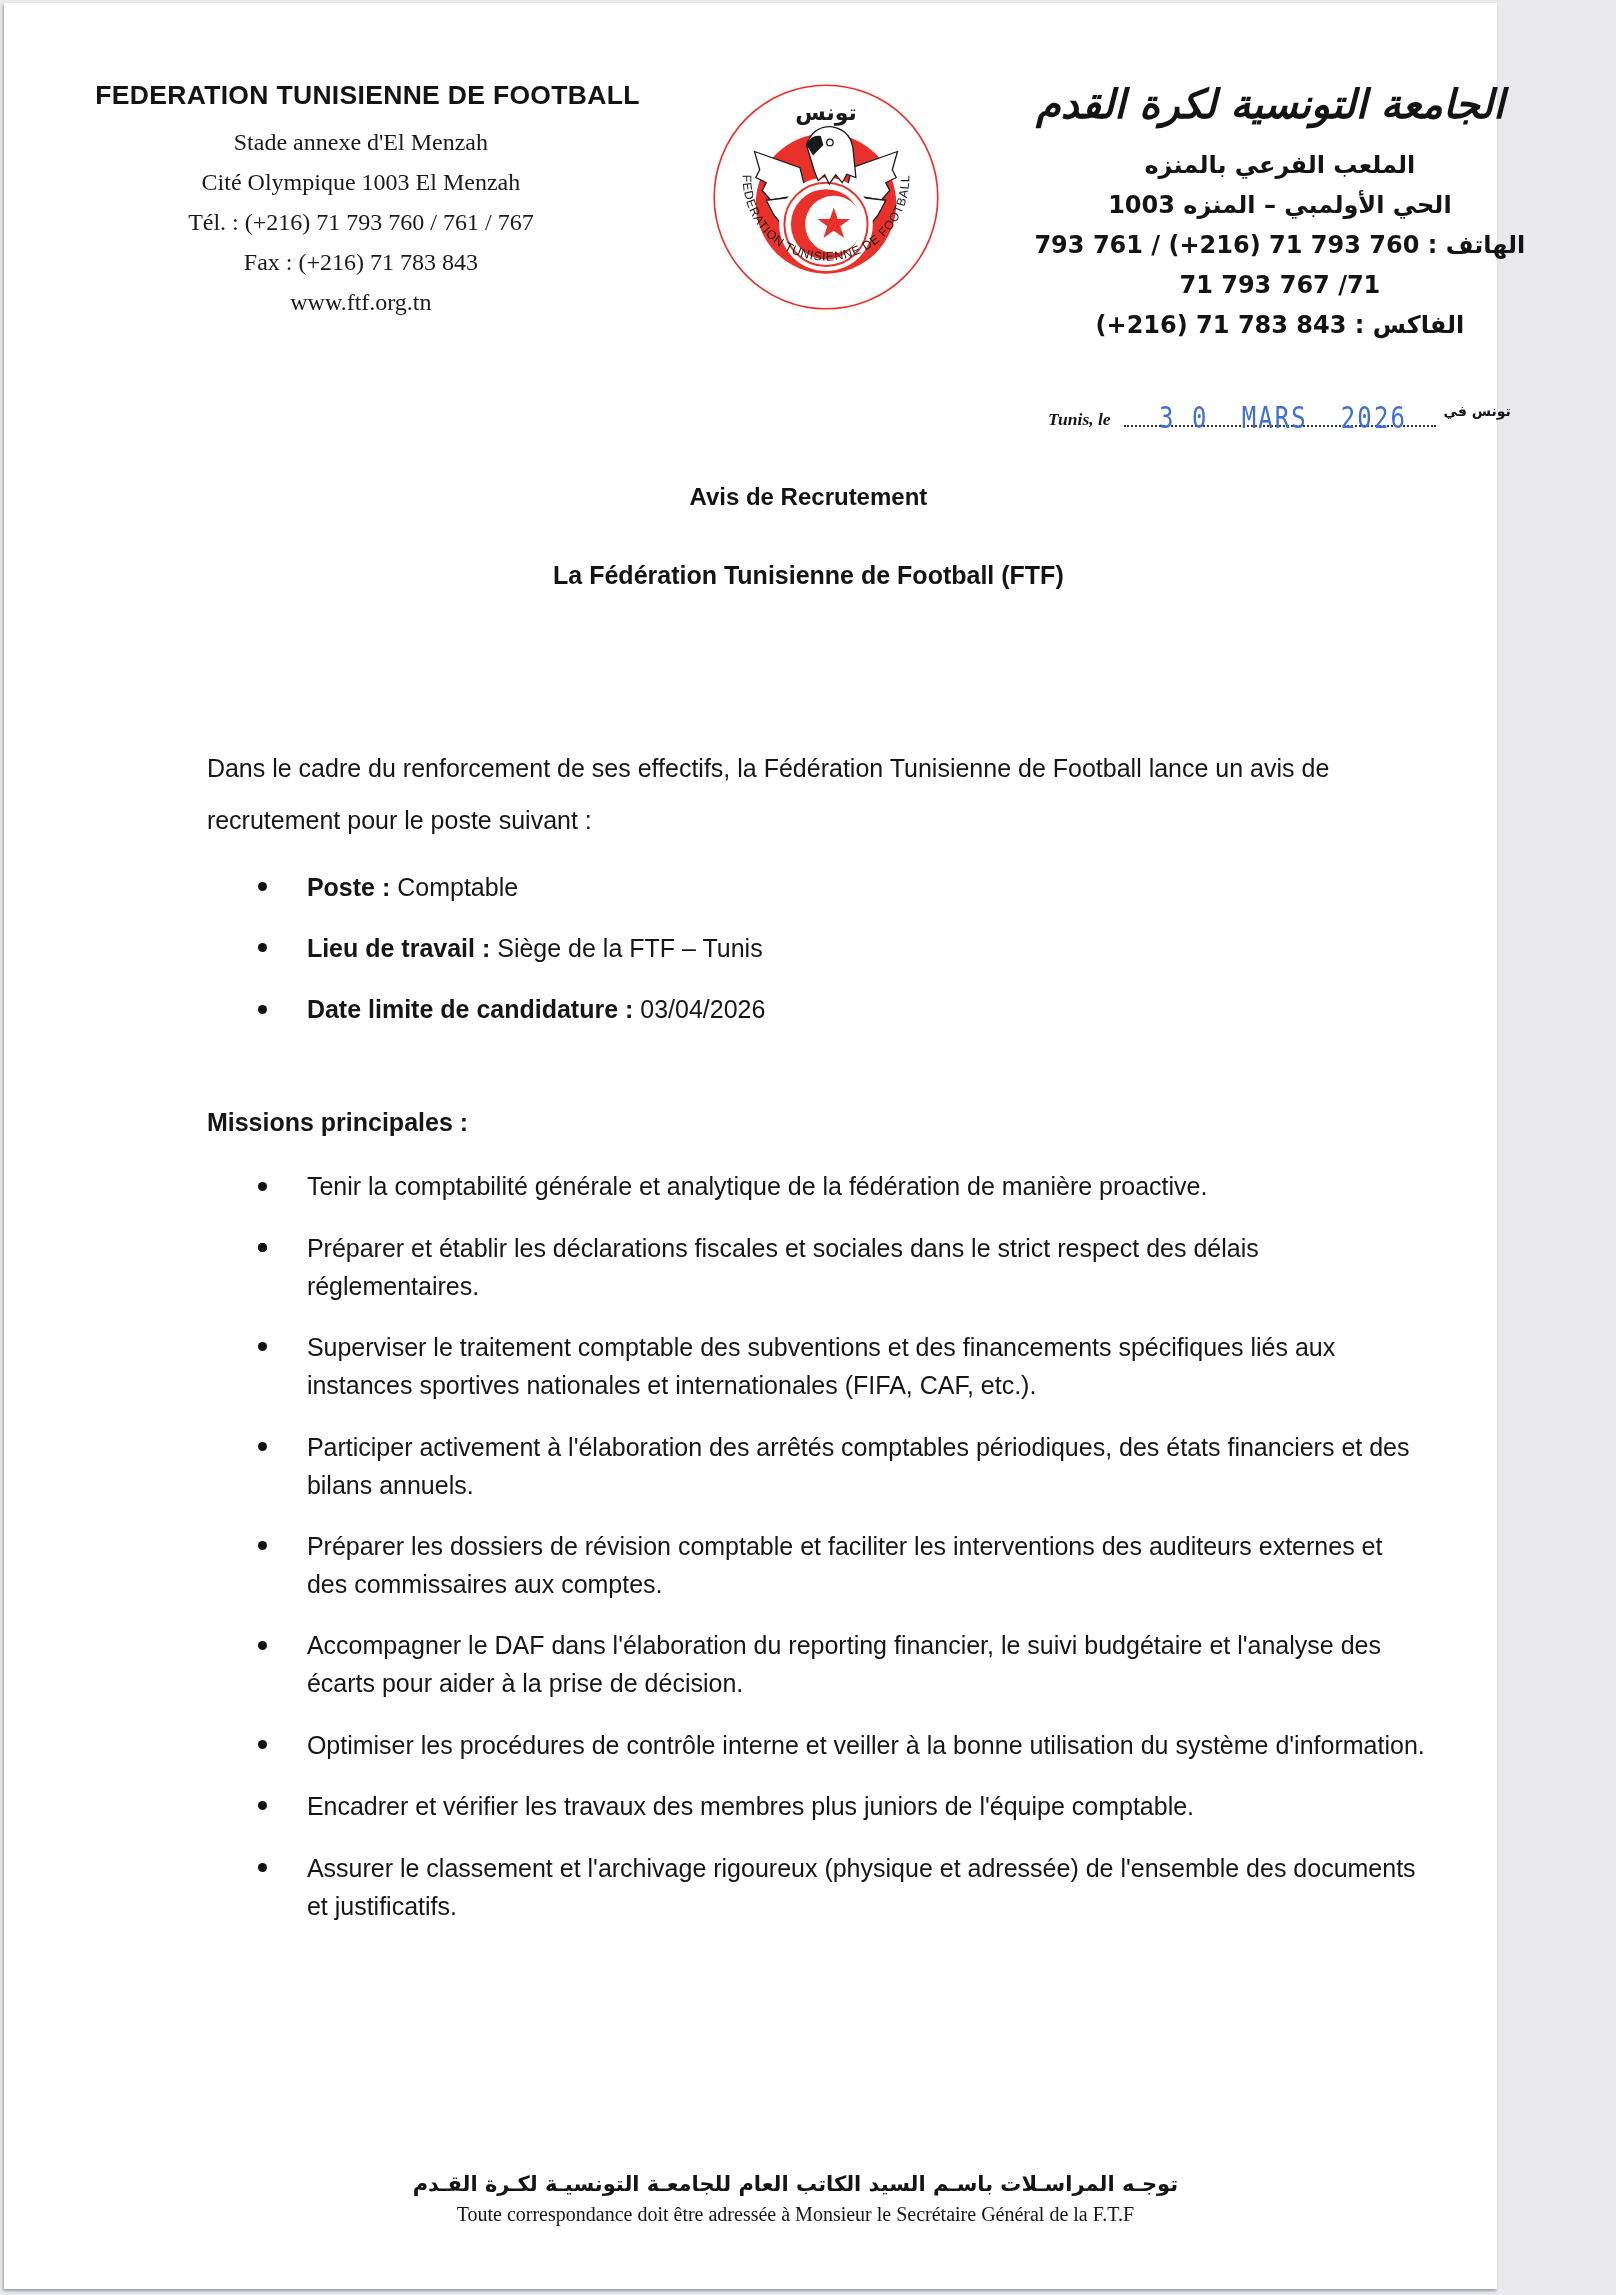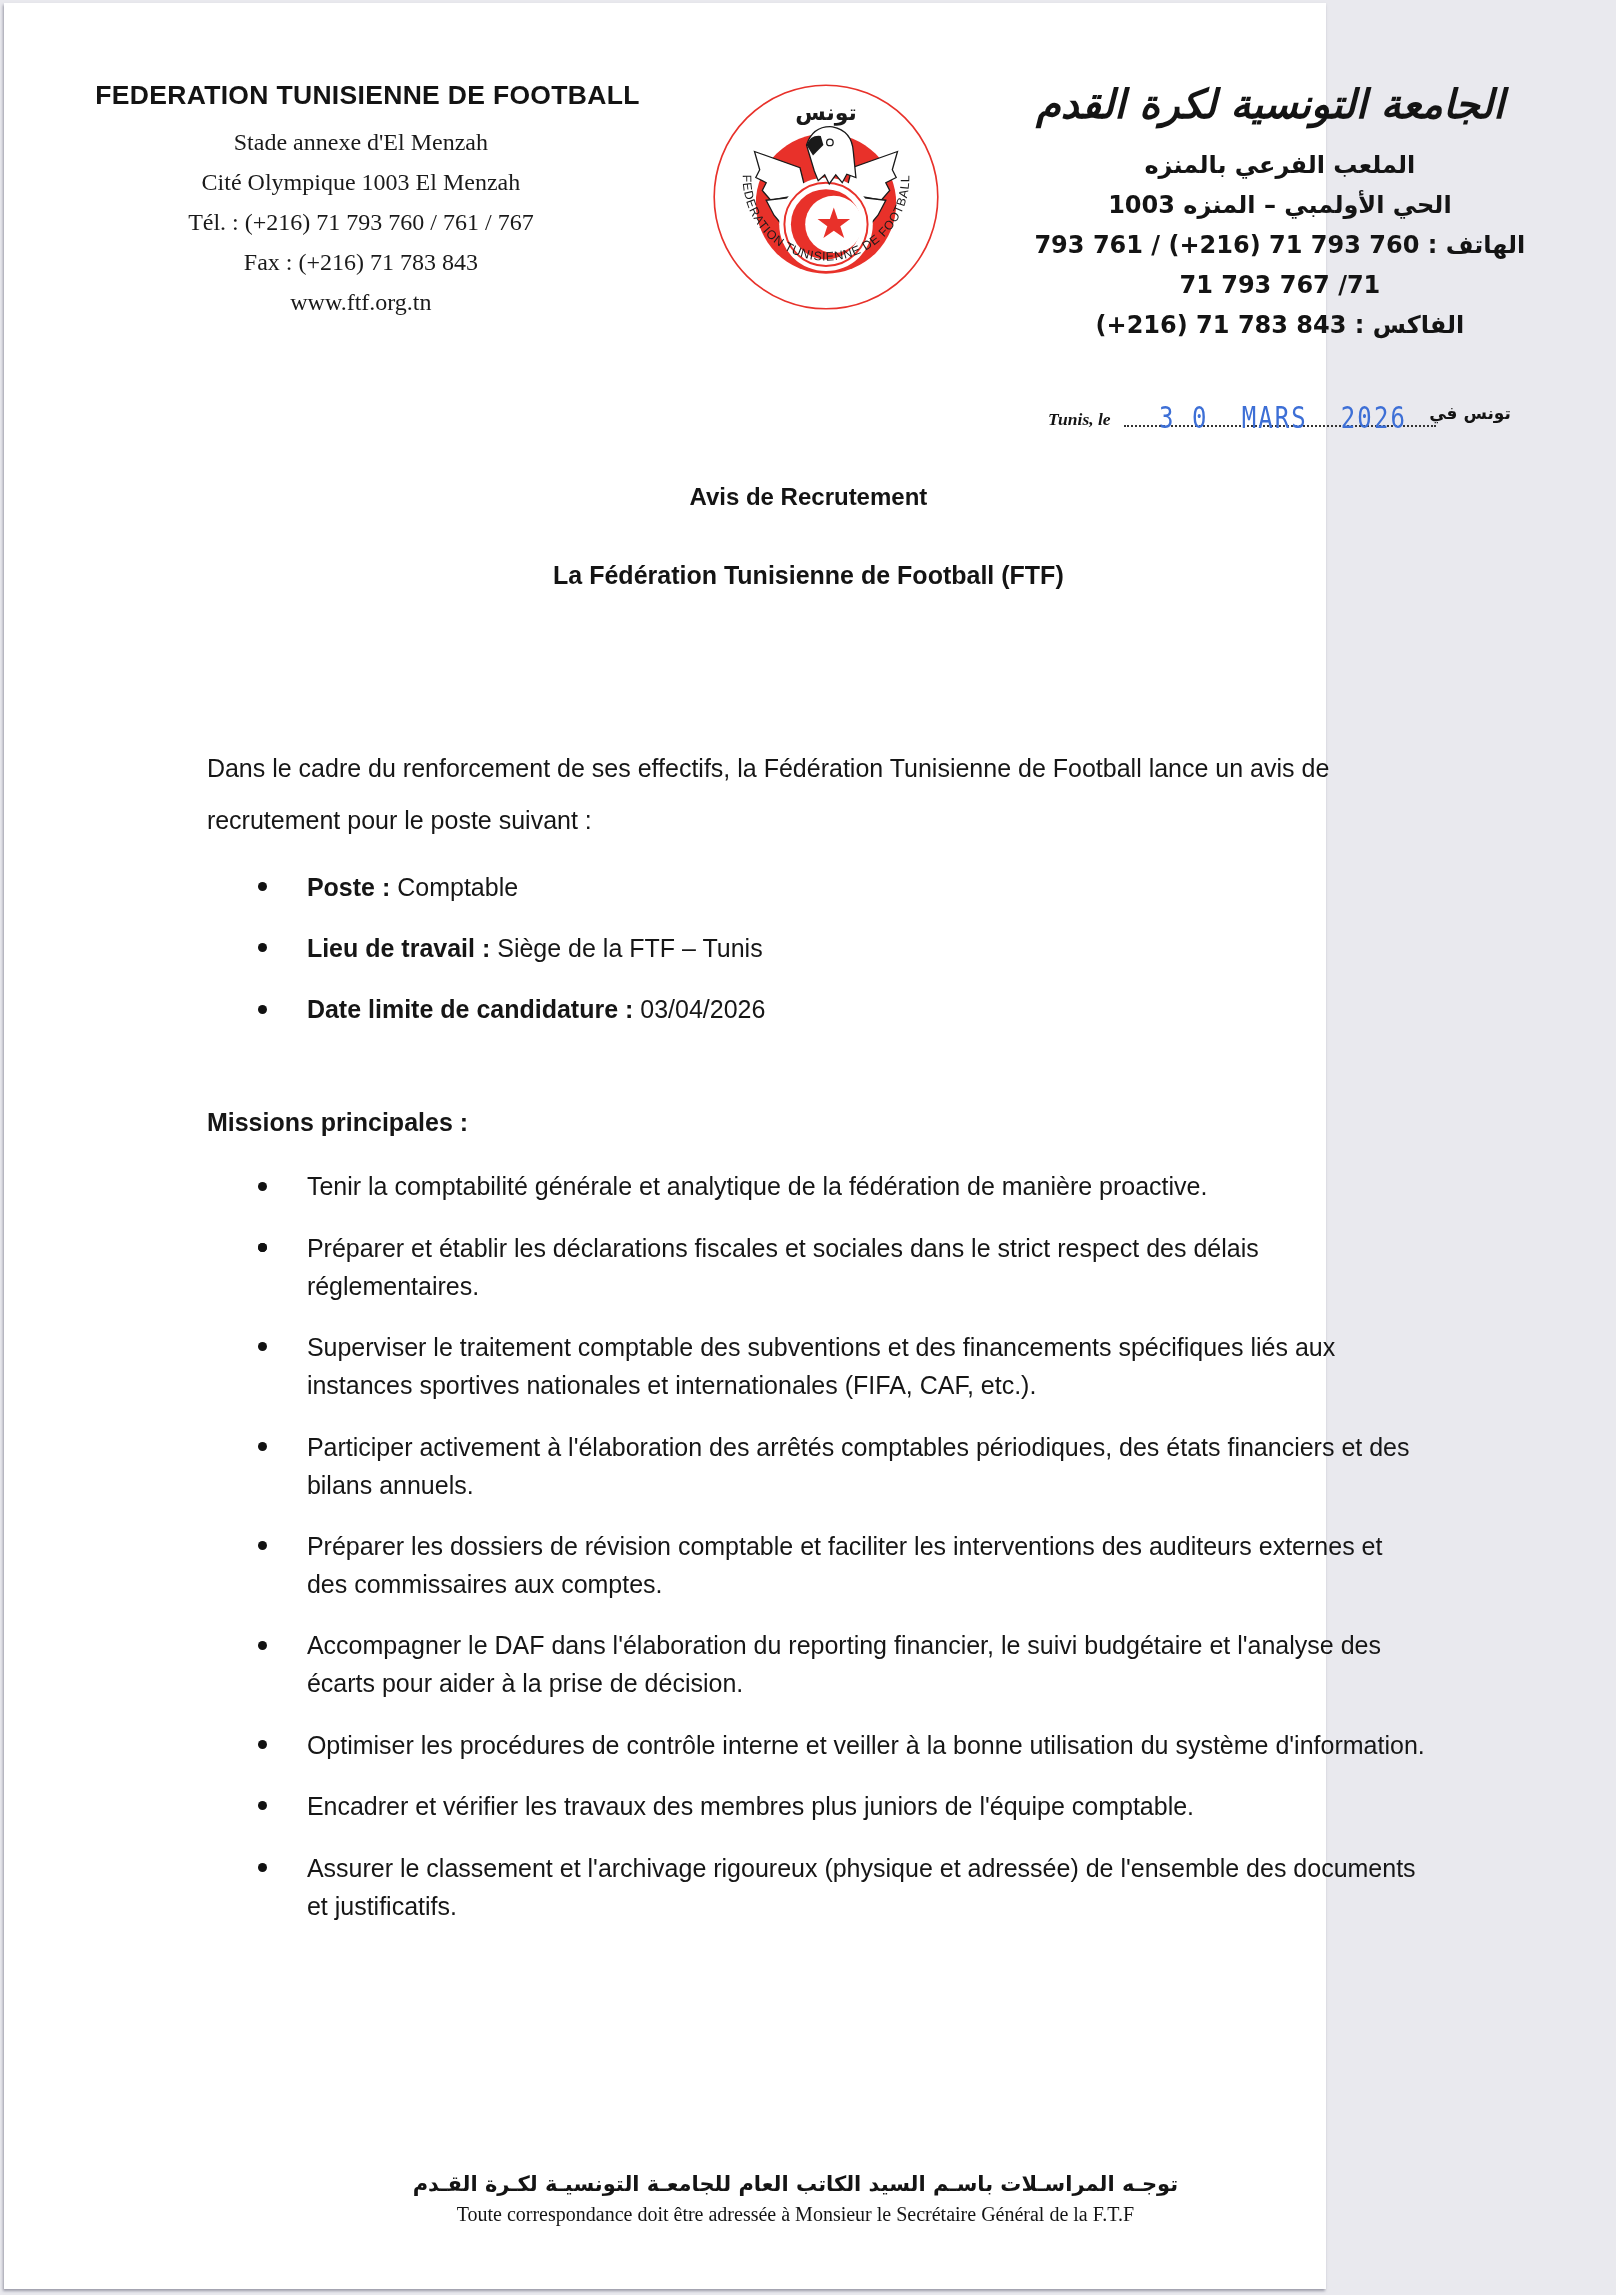--- a/index.html
+++ b/index.html
@@ -6,21 +6,21 @@
   body {
     width: 1617px; height: 2295px;
     background: #e9e9ee;
     position: relative;
     overflow: hidden;
     font-family: "Liberation Sans", sans-serif;
     color: #141414;
   }
   .page {
     position: absolute; left: 3.9px; top: 2.6px;
-    width: 1322px; height: 2286px;
+    width: 1493px; height: 2286px;
     background: #ffffff;
     box-shadow: -1.3px 1.9px 2.6px rgba(90,90,110,0.55);
   }
   
   .hdr-left {
     position: absolute; left: 78px; top: 77px; width: 558px;
     text-align: center;
   }
   .org-fr {
     font-family: "Liberation Sans", sans-serif; font-weight: 700;
@@ -61,21 +61,21 @@
     border-bottom: 2.6px dotted #333; height: 22px;
   }
   .dateline .stamp {
     position: absolute; left: 116px; top: 0px;
     font-family: "DejaVu Sans Mono", monospace; color: #3d6fd6;
     font-size: 30px; letter-spacing: 2.6px; transform: scaleX(0.8); transform-origin: left;
     white-space: pre;
   }
   .dateline .tunis-fi {
     position: absolute; right: 0px; top: 3.9px; direction: rtl;
-    font-family: "DejaVu Sans", sans-serif; font-weight: 700; font-size: 17px;
+    font-family: "DejaVu Sans", sans-serif; font-weight: 700; font-size: 14px;
   }
   
   .titles { position: absolute; left: 0; width: 1609px; text-align: center; }
   .title1 { top: 480px; font-weight: 700; font-size: 24px; }
   .title2 { top: 558px; font-weight: 700; font-size: 25px; }
   
   .body { position: absolute; left: 203px; top: 739px; width: 1221px; font-size: 25px; color: #161616; }
   .intro { line-height: 52px; margin: 0; }
   ul.ul { list-style: none; margin: 0; padding: 0; }
   ul.ul li { position: relative; padding-left: 100px; line-height: 38px; }

